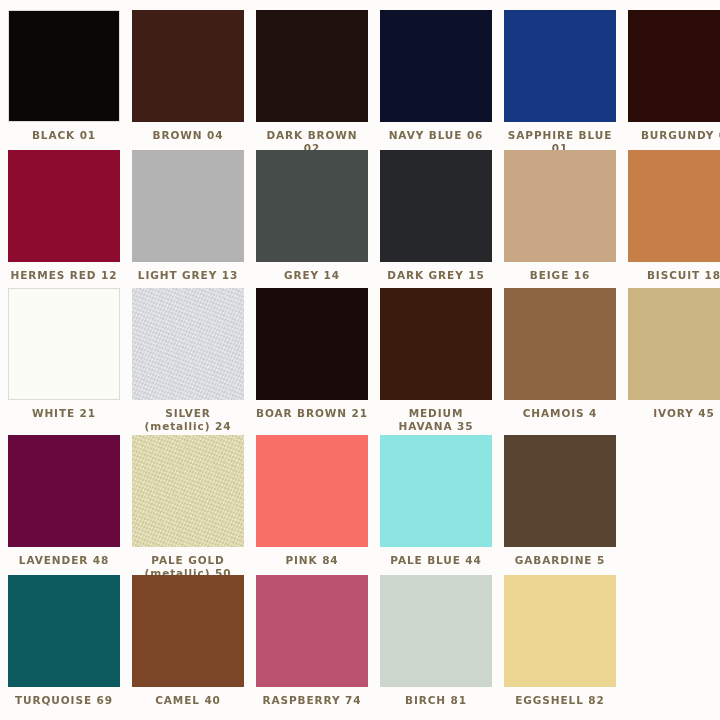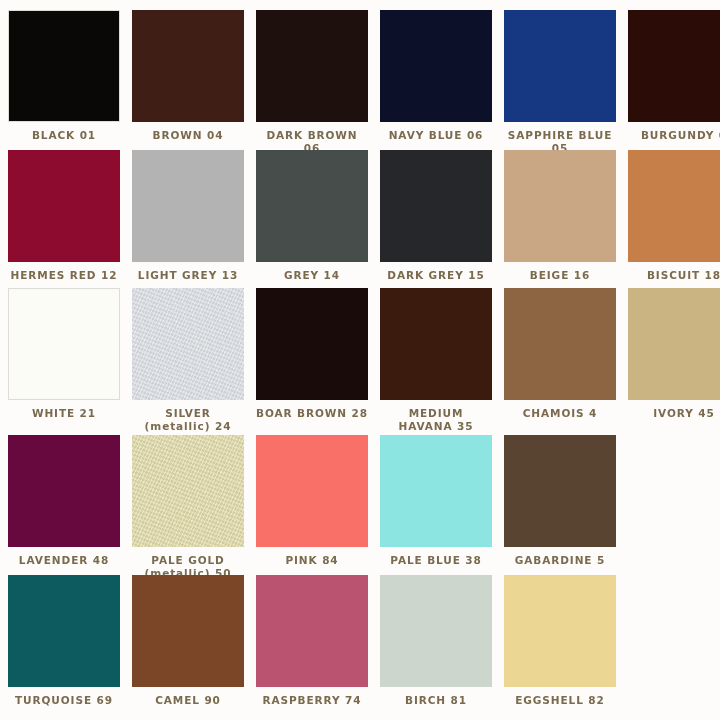--- a/index.html
+++ b/index.html
@@ -99,29 +99,29 @@
       <div class="cell">
         <div class="chip bordered" title="BLACK" style="background-color: rgb(10, 7, 7);"></div>
         <div class="caption">BLACK 01</div>
       </div>
       <div class="cell">
         <div class="chip" title="BROWN" style="background-color: rgb(63, 31, 21);"></div>
         <div class="caption">BROWN 04</div>
       </div>
       <div class="cell">
         <div class="chip" title="DARK BROWN" style="background-color: rgb(30, 16, 12);"></div>
-        <div class="caption">DARK BROWN 06</div>
+        <div class="caption">DARK BROWN 02</div>
       </div>
       <div class="cell">
         <div class="chip" title="NAVY BLUE" style="background-color: rgb(13, 16, 41);"></div>
         <div class="caption">NAVY BLUE 06</div>
       </div>
       <div class="cell">
         <div class="chip" title="SAPPHIRE BLUE" style="background-color: rgb(22, 56, 131);"></div>
-        <div class="caption">SAPPHIRE BLUE 05</div>
+        <div class="caption">SAPPHIRE BLUE 01</div>
       </div>
       <div class="cell">
         <div class="chip" title="BURGUNDY" style="background-color: rgb(44, 12, 7);"></div>
         <div class="caption">BURGUNDY 0</div>
       </div>
       <div class="cell">
         <div class="chip" title="HERMES RED" style="background-color: rgb(140, 11, 46);"></div>
         <div class="caption">HERMES RED 12</div>
       </div>
       <div class="cell">
@@ -147,21 +147,21 @@
       <div class="cell">
         <div class="chip bordered" title="WHITE" style="background-color: rgb(252, 252, 246);"></div>
         <div class="caption">WHITE 21</div>
       </div>
       <div class="cell">
         <div class="chip metallic" title="SILVER (metallic)" style="background-color: rgb(216, 219, 224);"></div>
         <div class="caption">SILVER (metallic) 24</div>
       </div>
       <div class="cell">
         <div class="chip" title="BOAR BROWN" style="background-color: rgb(26, 11, 11);"></div>
-        <div class="caption">BOAR BROWN 28</div>
+        <div class="caption">BOAR BROWN 21</div>
       </div>
       <div class="cell">
         <div class="chip" title="MEDIUM HAVANA" style="background-color: rgb(60, 27, 15);"></div>
         <div class="caption">MEDIUM
 HAVANA 35</div>
       </div>
       <div class="cell">
         <div class="chip" title="CHAMOIS" style="background-color: rgb(141, 101, 66);"></div>
         <div class="caption">CHAMOIS 4</div>
       </div>
@@ -177,37 +177,37 @@
         <div class="chip metallic" title="PALE GOLD (metallic)" style="background-color: rgb(221, 214, 164);"></div>
         <div class="caption">PALE GOLD
 (metallic) 50</div>
       </div>
       <div class="cell">
         <div class="chip" title="PINK" style="background-color: rgb(249, 112, 104);"></div>
         <div class="caption">PINK 84</div>
       </div>
       <div class="cell">
         <div class="chip" title="PALE BLUE" style="background-color: rgb(140, 229, 224);"></div>
-        <div class="caption">PALE BLUE 38</div>
+        <div class="caption">PALE BLUE 44</div>
       </div>
       <div class="cell">
         <div class="chip" title="GABARDINE" style="background-color: rgb(88, 68, 48);"></div>
         <div class="caption">GABARDINE 5</div>
       </div>
       <div class="cell empty">
         <div class="chip" title="" style="background-color: rgb(255, 255, 255);"></div>
         <div class="caption"></div>
       </div>
       <div class="cell">
         <div class="chip" title="TURQUOISE" style="background-color: rgb(13, 90, 95);"></div>
         <div class="caption">TURQUOISE 69</div>
       </div>
       <div class="cell">
         <div class="chip" title="CAMEL" style="background-color: rgb(123, 70, 39);"></div>
-        <div class="caption">CAMEL 90</div>
+        <div class="caption">CAMEL 40</div>
       </div>
       <div class="cell">
         <div class="chip" title="RASPBERRY" style="background-color: rgb(185, 83, 111);"></div>
         <div class="caption">RASPBERRY 74</div>
       </div>
       <div class="cell">
         <div class="chip" title="BIRCH" style="background-color: rgb(204, 214, 204);"></div>
         <div class="caption">BIRCH 81</div>
       </div>
       <div class="cell">

